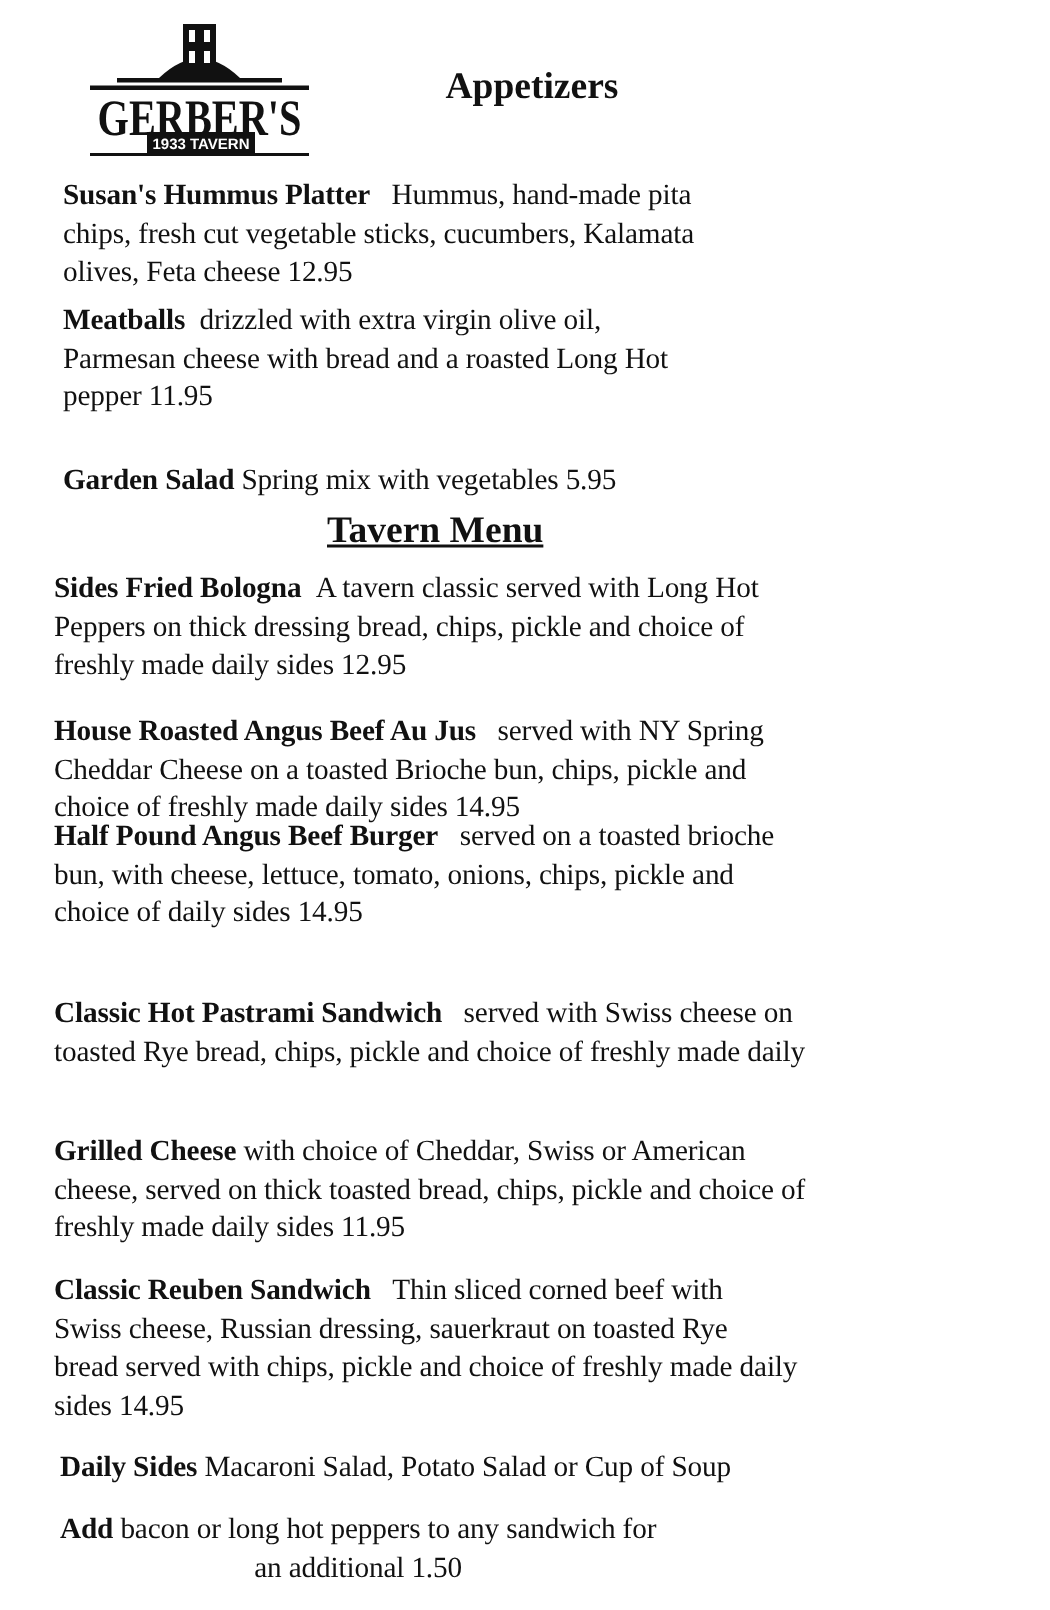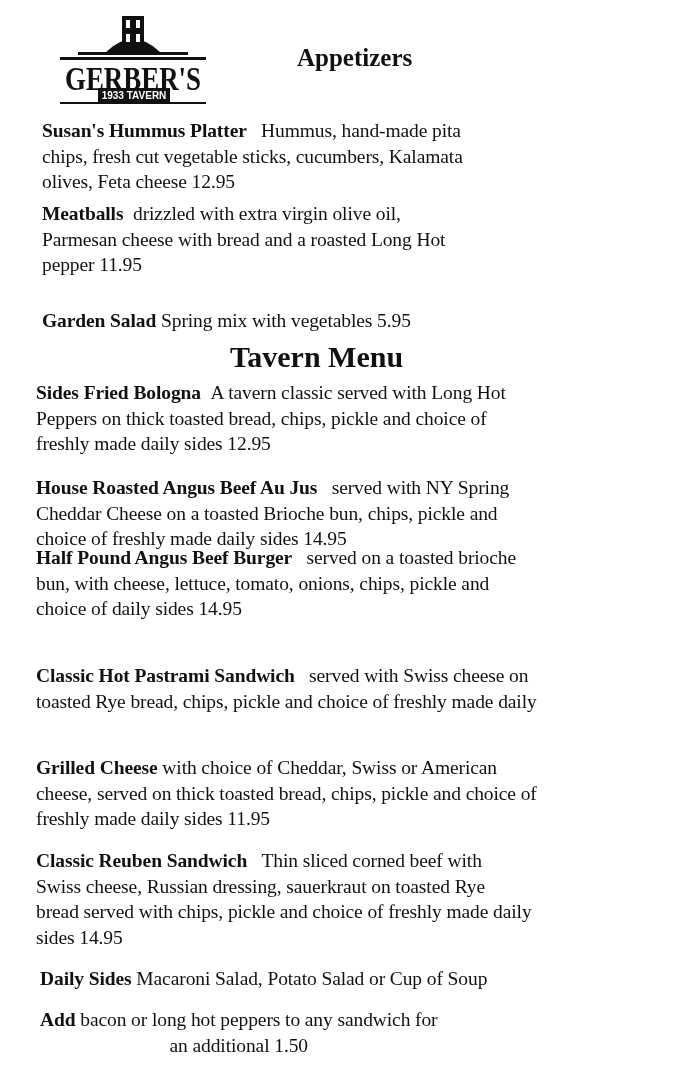--- a/index.html
+++ b/index.html
@@ -8,21 +8,21 @@
       font-family: "Liberation Serif", "DejaVu Serif", serif;
       color: #111111;
     }
     .logo {
       position: absolute; left: 58px; top: 8px; width: 150px; height: 96px;
     }
     .section-title {
       position: absolute; font-weight: bold; margin: 0;
     }
     .appetizers-title { left: 297px; top: 44px; font-size: 25px; }
-    .tavern-title { left: 230px; top: 340px; font-size: 30px; }
+    .tavern-title { left: 218px; top: 340px; font-size: 25px; text-decoration: underline; }
     .item {
       position: absolute; margin: 0; font-size: 19.5px; line-height: 25.5px;
       letter-spacing: -0.1px;
     }
     .item .name { font-weight: bold; }
     .item .desc { font-weight: normal; }
     .line { display: block; white-space: nowrap; }
   </style>
 </head>
 <body>
@@ -64,21 +64,21 @@
 </div>
 
 <div class="item" style="left:42px; top:308px;">
   <span class="line"><span class="name">Garden Salad</span> <span class="desc">Spring mix with vegetables 5.95</span></span>
 </div>
 
 <h2 class="section-title tavern-title">Tavern Menu</h2>
 
 <div class="item" style="left:36px; top:380px;">
   <span class="line"><span class="name">Sides Fried Bologna</span>&nbsp;&nbsp;<span class="desc">A tavern classic served with Long Hot</span></span>
-  <span class="line desc">Peppers on thick toasted bread, chips, pickle and choice of</span>
+  <span class="line desc">Peppers on thick dressing bread, chips, pickle and choice of</span>
   <span class="line desc">freshly made daily sides 12.95</span>
 </div>
 
 <div class="item" style="left:36px; top:475px;">
   <span class="line"><span class="name">House Roasted Angus Beef Au Jus</span>&nbsp;&nbsp;&nbsp;<span class="desc">served with NY Spring</span></span>
   <span class="line desc">Cheddar Cheese on a toasted Brioche bun, chips, pickle and</span>
   <span class="line desc">choice of freshly made daily sides 14.95</span>
 </div>
 
 <div class="item" style="left:36px; top:545px;">

